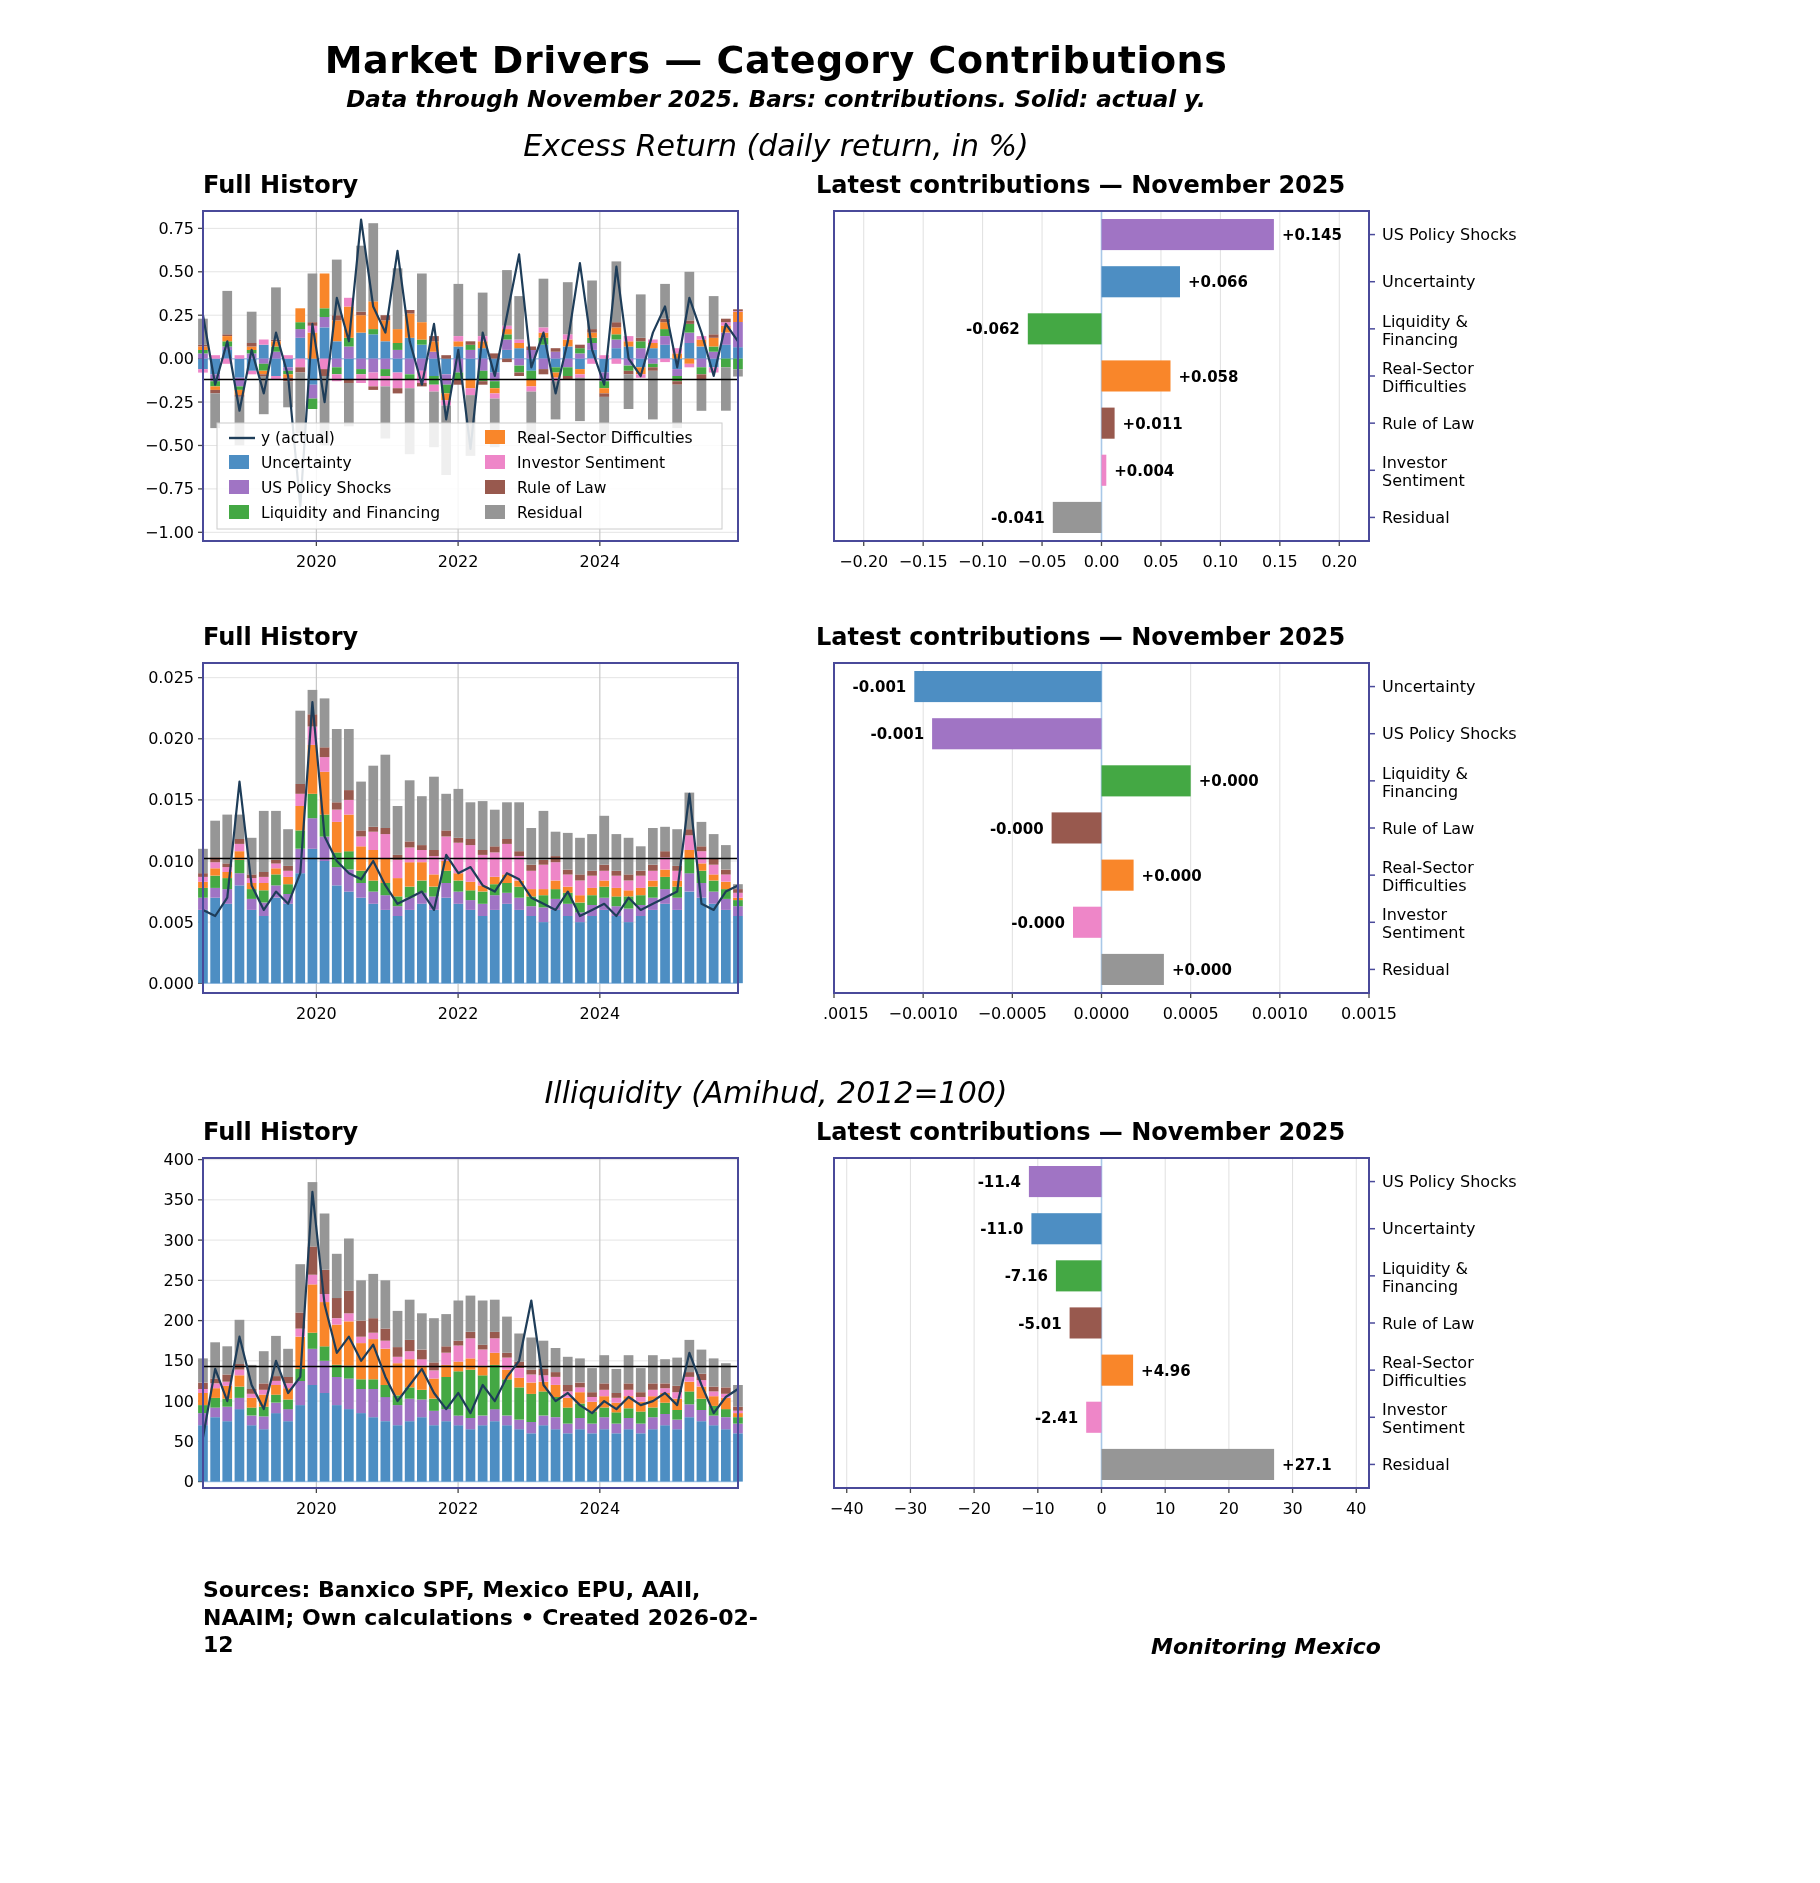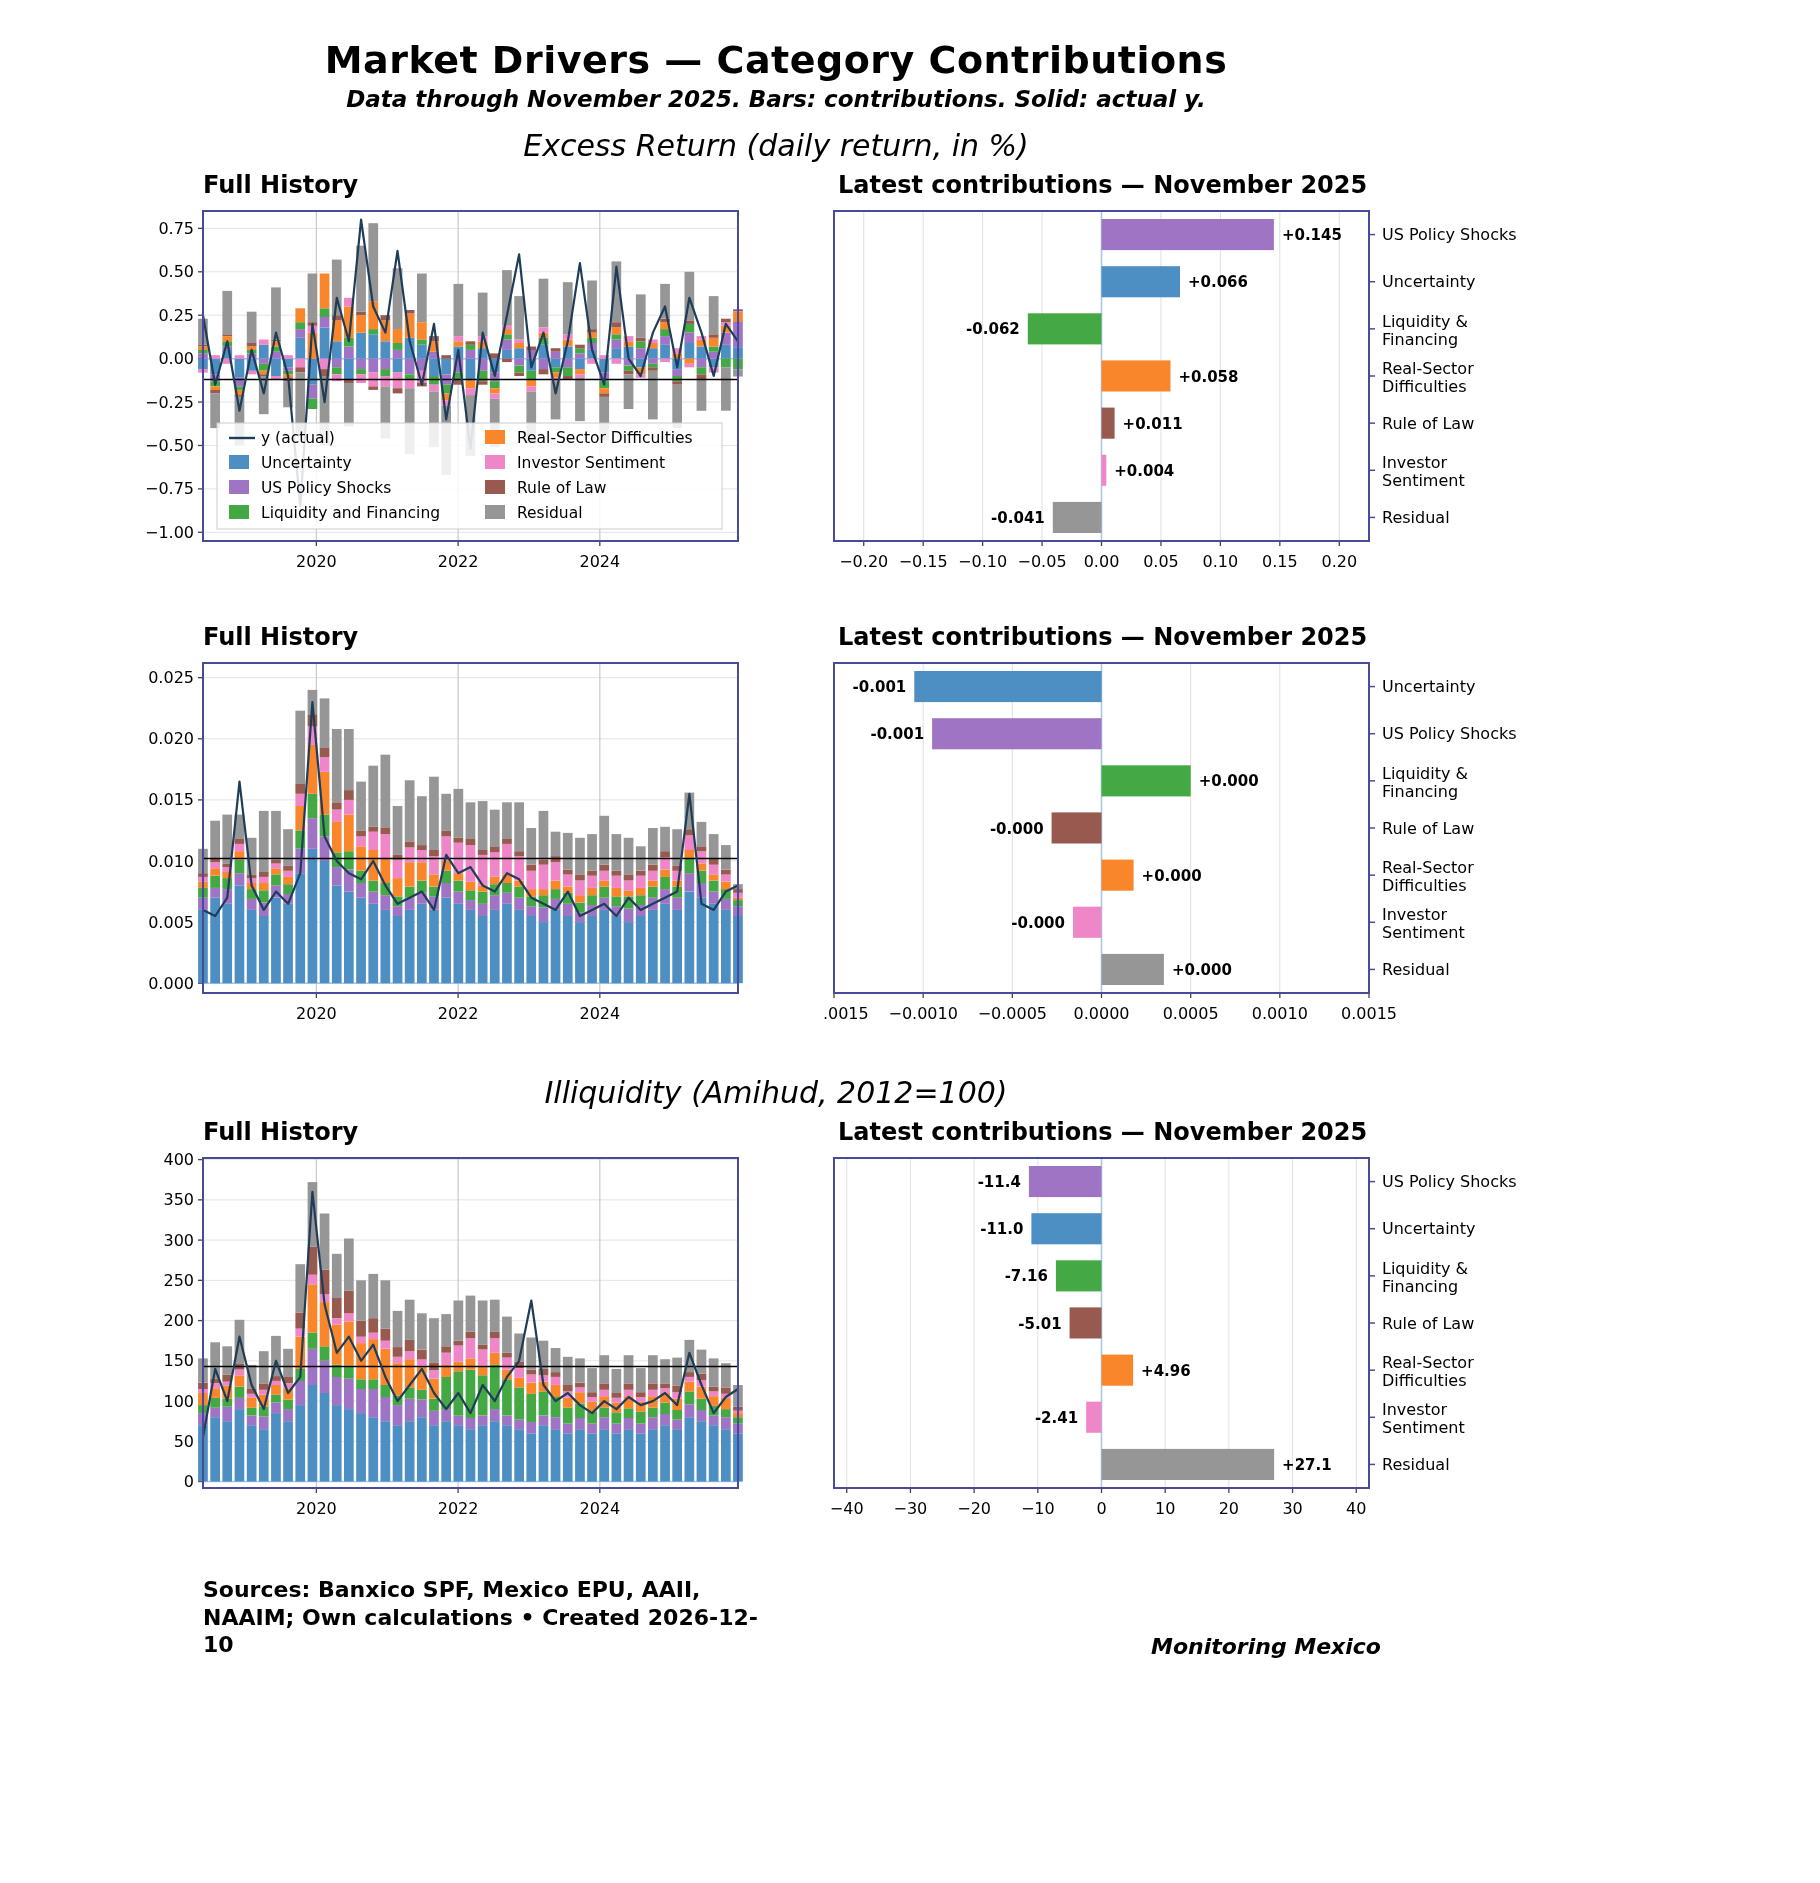--- a/index.html
+++ b/index.html
@@ -4,21 +4,21 @@
 <style>
   html,body{margin:0;padding:0;background:#ffffff;}
   body{width:1820px;height:1883px;overflow:hidden;font-family:"DejaVu Sans","Liberation Sans",sans-serif;color:#000;}
   .fig{width:1520px;margin:16px;}
   header{padding-top:22px;text-align:center;}
   h1{margin:0;font-size:38px;font-weight:bold;letter-spacing:0.5px;}
   .subtitle{margin-top:4px;font-size:23px;font-weight:bold;font-style:italic;}
   .sec{margin-top:16px;}
   .sec:not(:first-child){margin-top:40px;}
   .sec-title{text-align:center;font-size:30px;font-weight:normal;font-style:italic;margin-bottom:8px;}
-  .headings{display:flex;gap:57px;padding-left:115px;margin-bottom:2px;}
+  .headings{display:flex;gap:35px;padding-left:115px;margin-bottom:2px;}
   .h-left{width:640px;box-sizing:border-box;padding-left:72px;font-size:24px;font-weight:bold;}
   .h-right{width:700px;box-sizing:border-box;padding-left:10px;font-size:24px;font-weight:bold;}
   .panels{display:flex;gap:51px;padding-left:115px;}
   svg{display:block;background:#fff;}
   svg text{font-family:"DejaVu Sans","Liberation Sans",sans-serif;fill:#000;}
   svg text.tick{font-size:16px;}
   svg text.val{font-size:15px;font-weight:bold;}
   svg text.cat{font-size:16px;}
   svg text.lgd{font-size:15.5px;}
   footer{margin-top:46px;display:flex;justify-content:space-between;align-items:flex-end;width:1520px;box-sizing:border-box;padding-left:187px;padding-right:155px;}
@@ -1313,16 +1313,16 @@
             <text x="460.1011904761905" y="321.92857142857144" text-anchor="start" class="val">+27.1</text>
             <line x1="547" y1="316.42857142857144" x2="553" y2="316.42857142857144" stroke="#4a4a9a" stroke-width="1.5"></line>
             <text x="560" y="321.92857142857144" class="cat">Residual</text>
             <rect x="12" y="10" width="535" height="330" fill="none" stroke="#4a4a9a" stroke-width="2"></rect>
           </svg>
         </div>
       </section>
     </div>
 
   <footer>
-    <div class="sources">Sources: Banxico SPF, Mexico EPU, AAII, NAAIM; Own calculations • Created 2026-12-10</div>
+    <div class="sources">Sources: Banxico SPF, Mexico EPU, AAII, NAAIM; Own calculations • Created 2026-02-12</div>
     <div class="brand">Monitoring Mexico</div>
   </footer>
 </div>
 
 </body></html>

